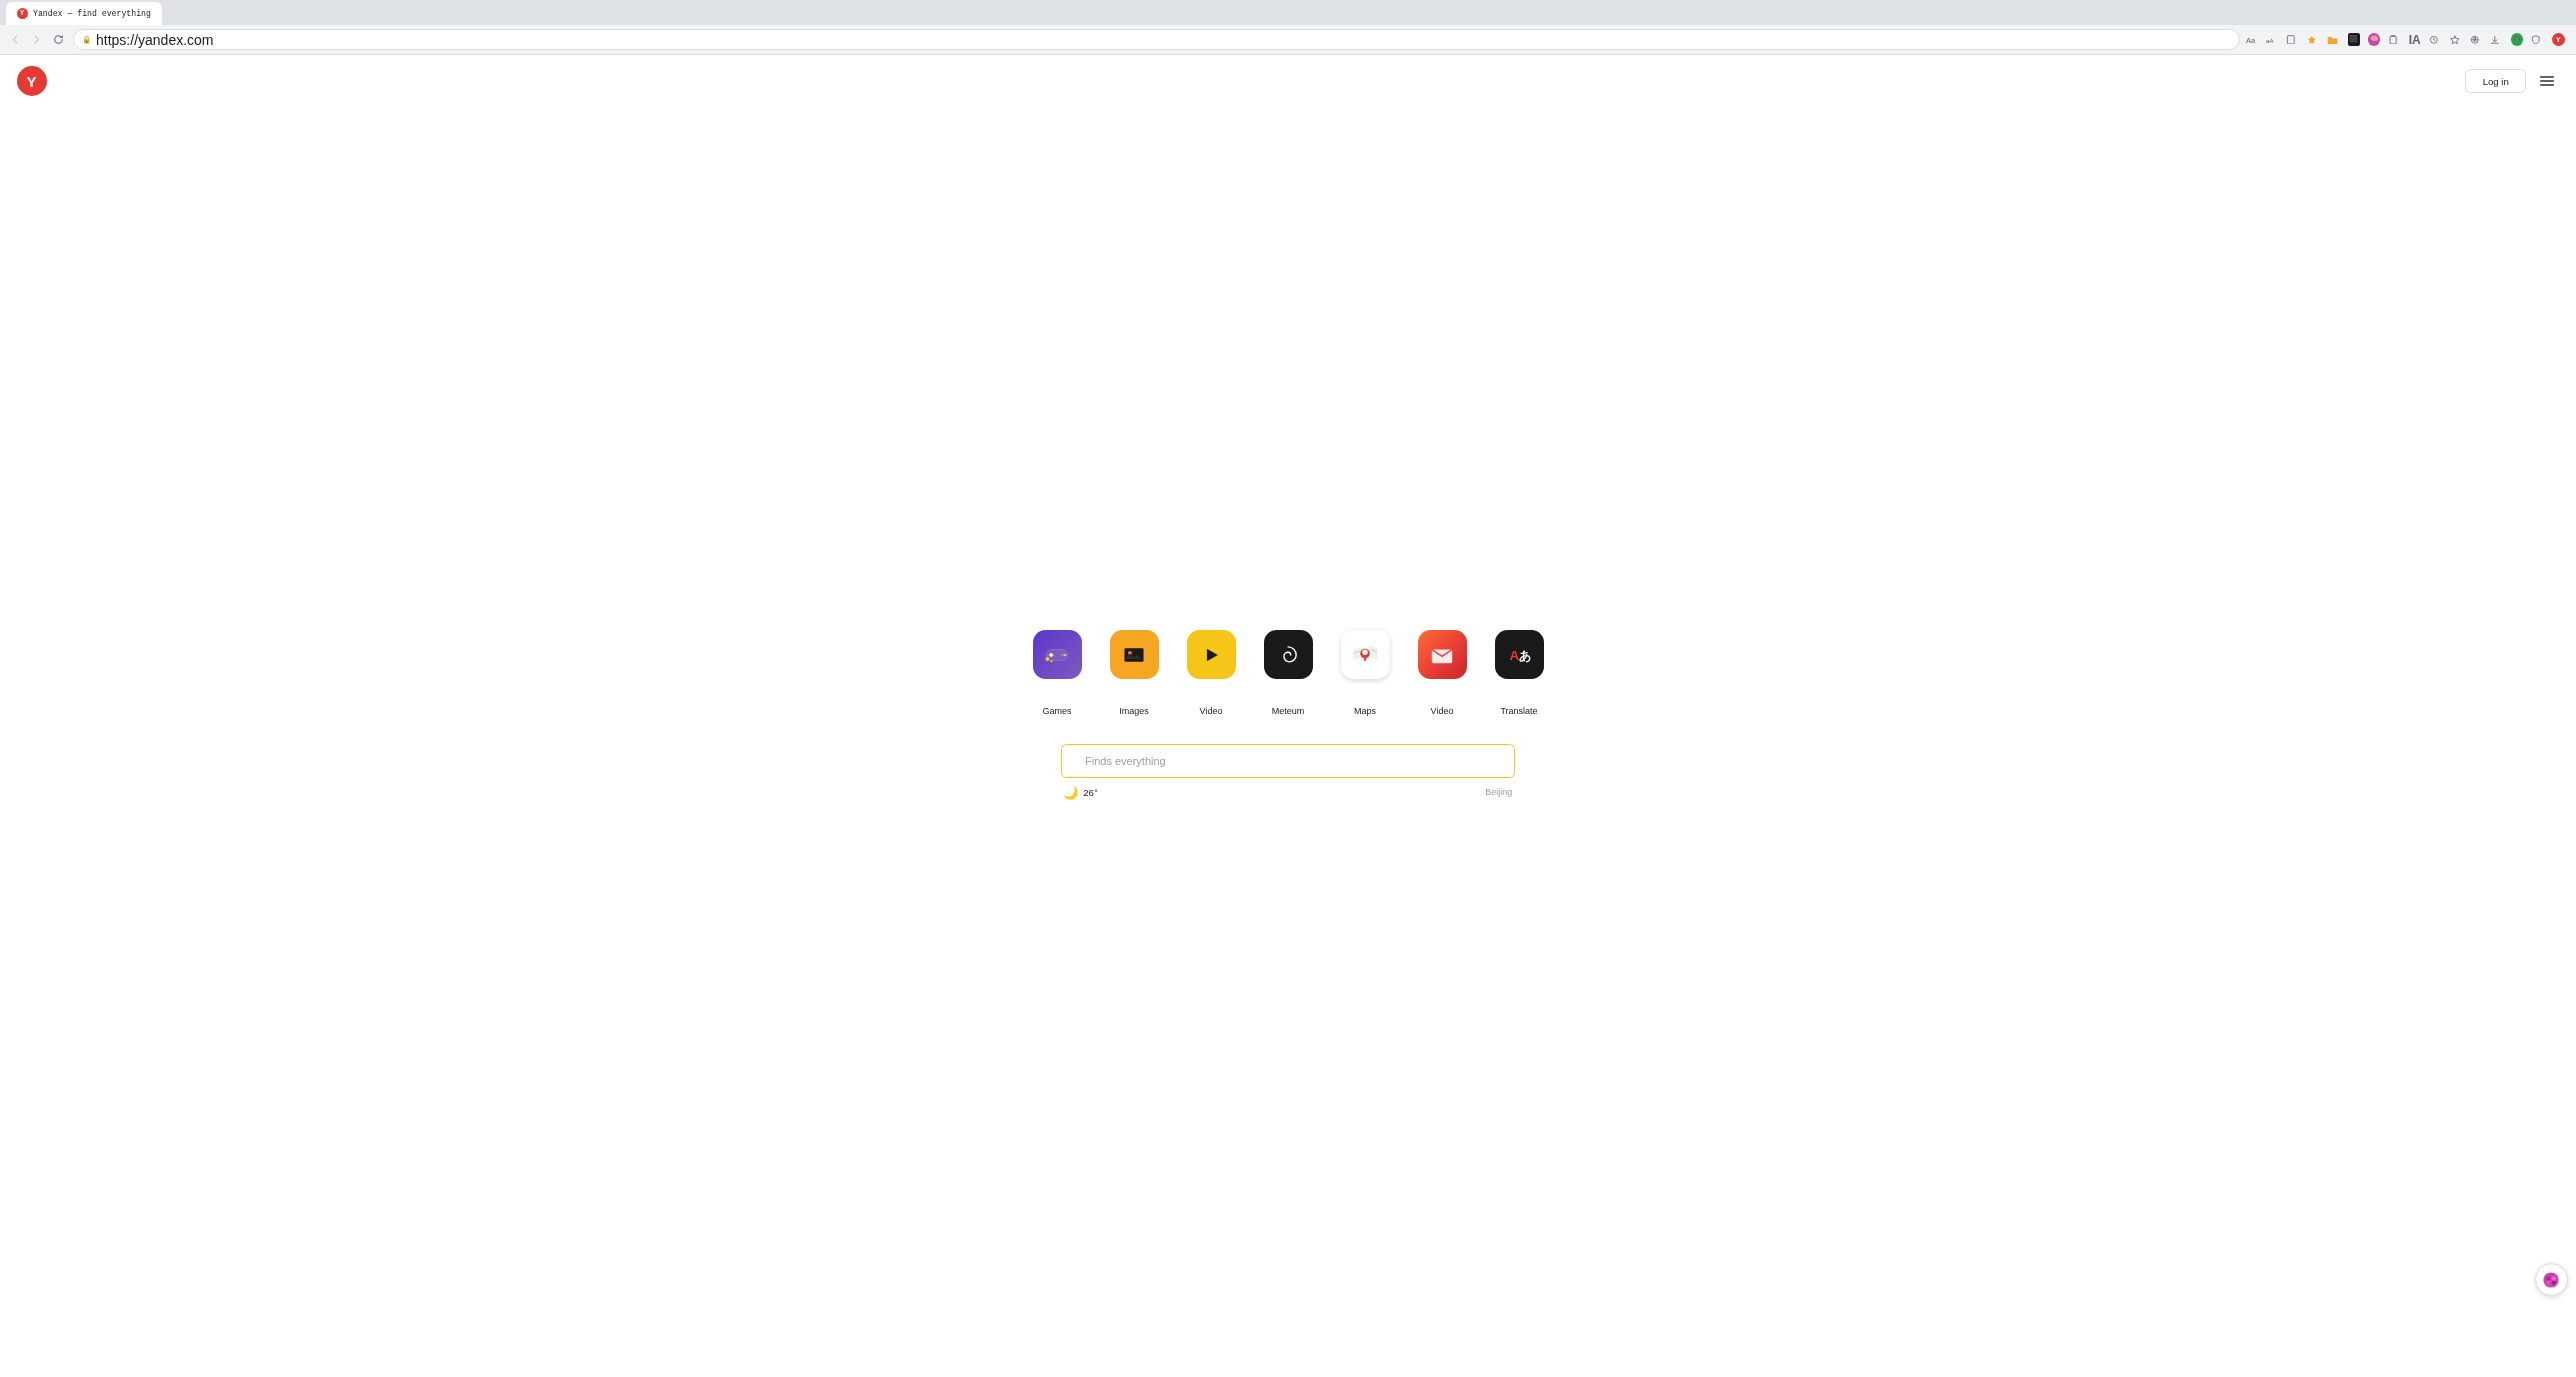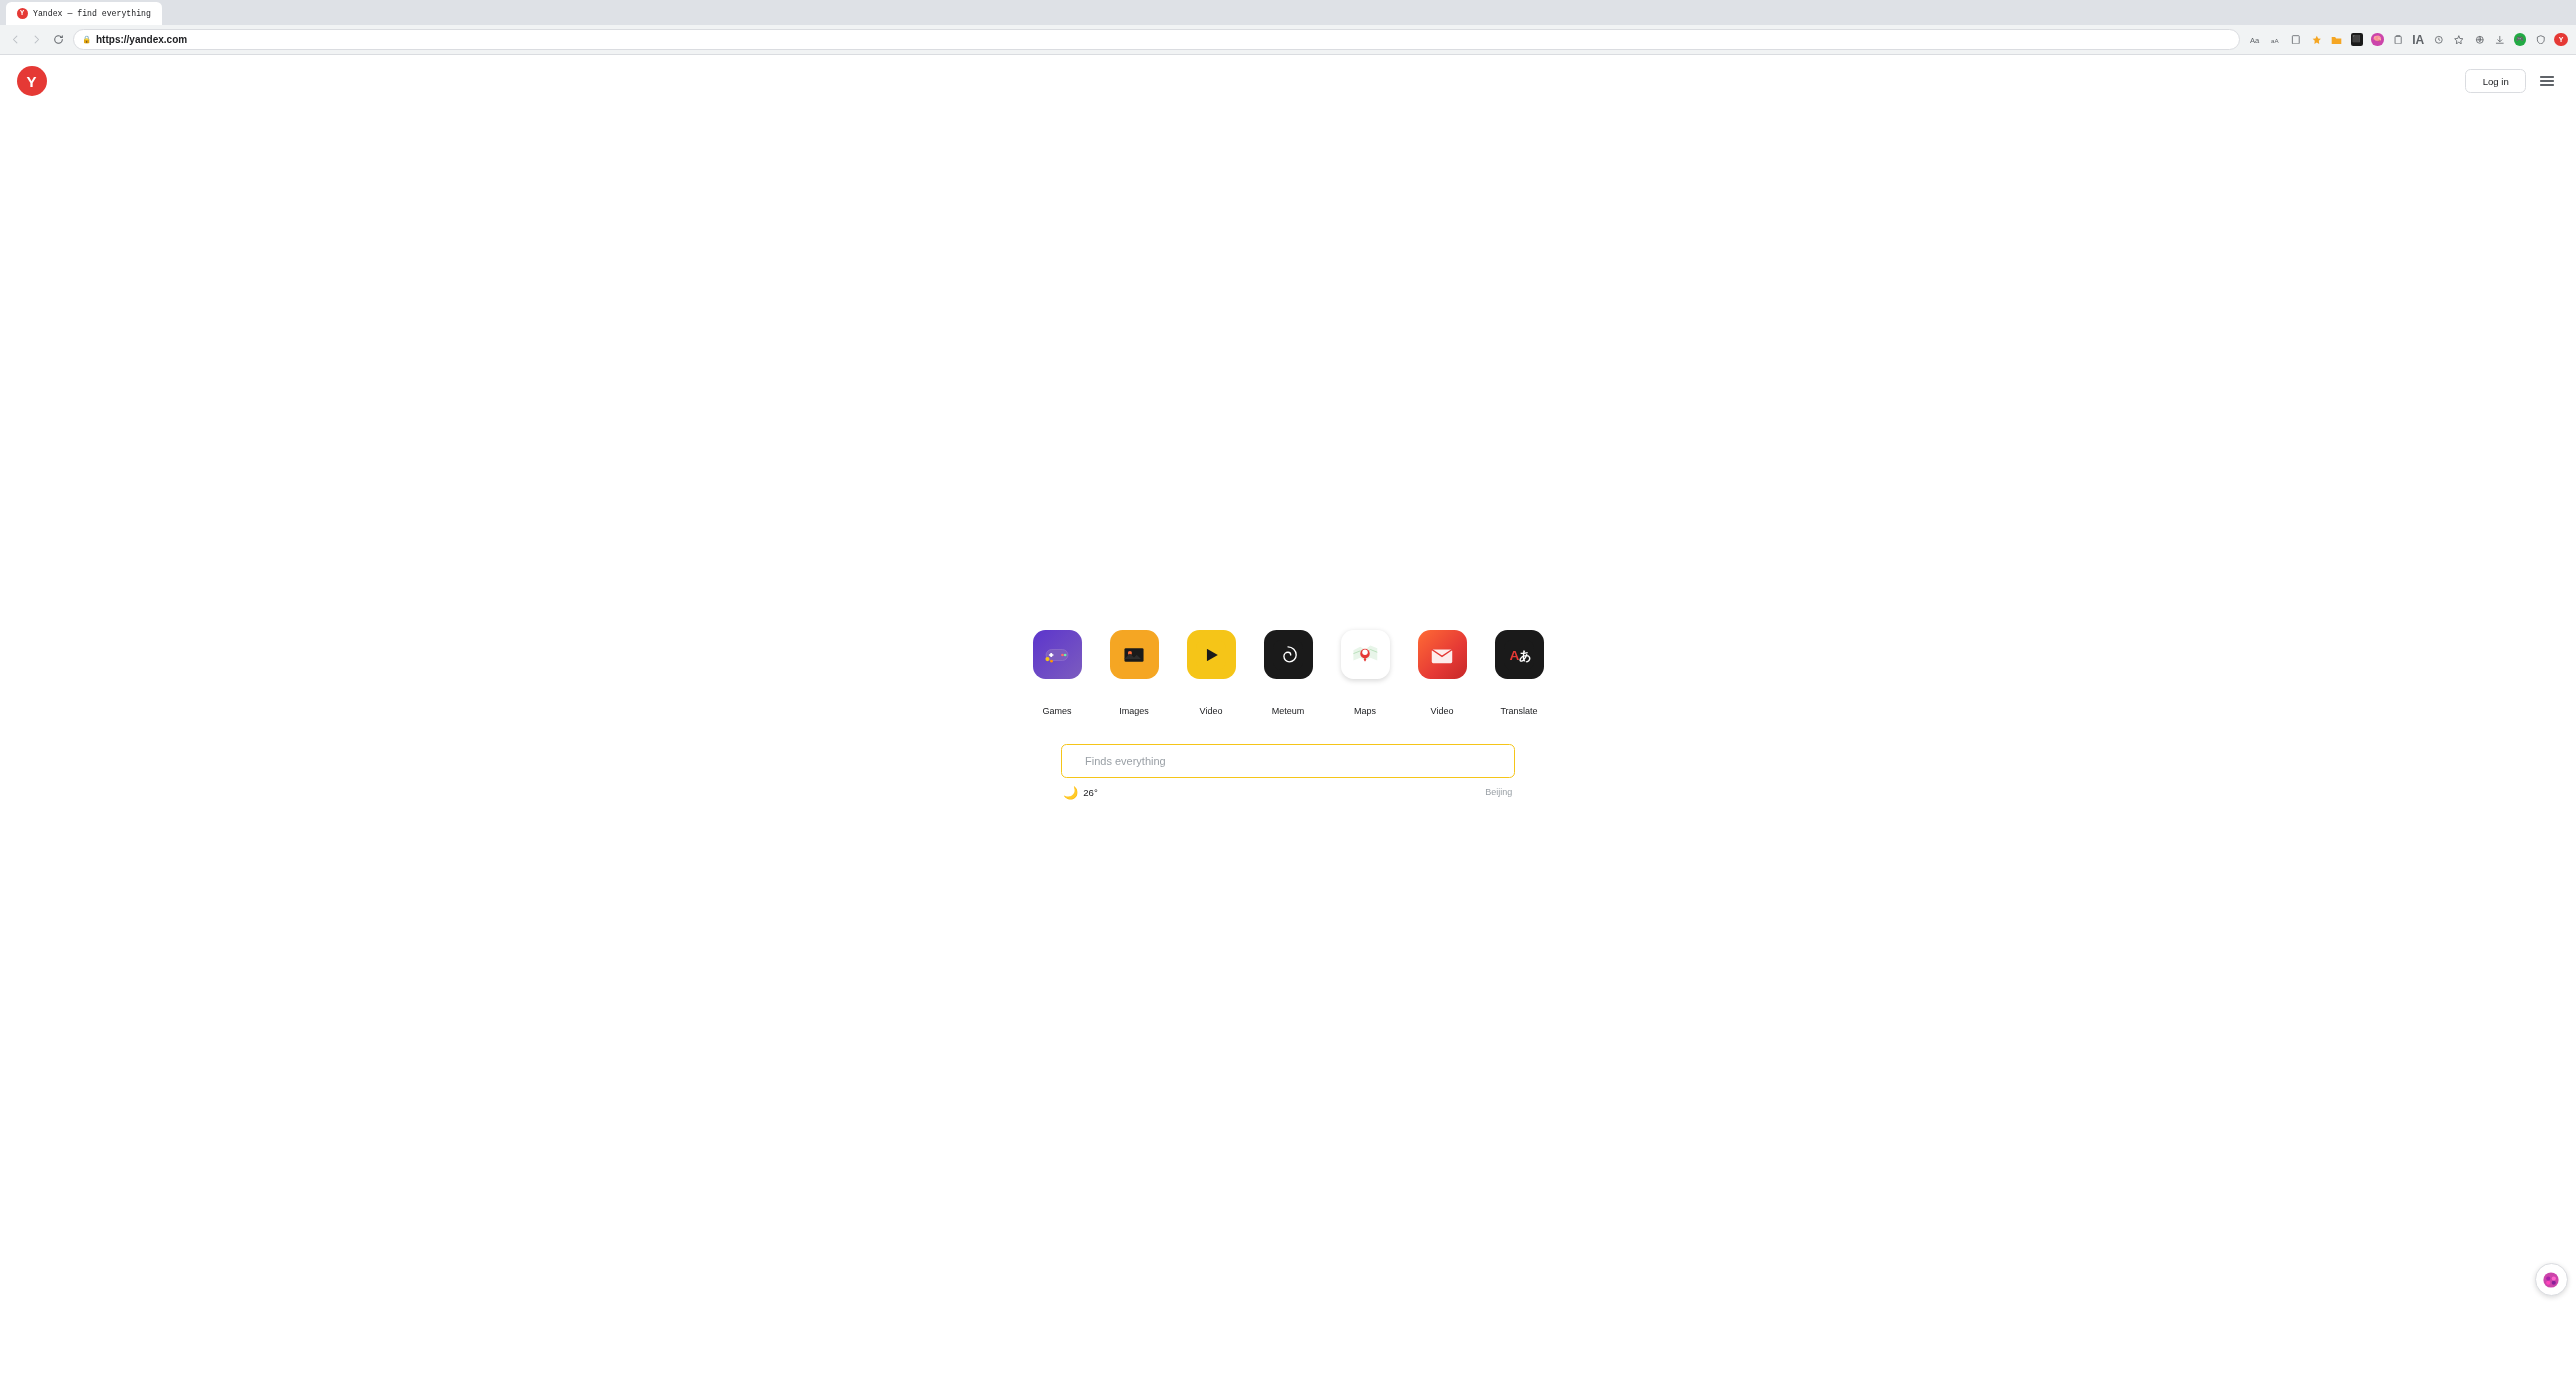--- a/index.html
+++ b/index.html
@@ -52,42 +52,40 @@
       border: 0.7px solid #dadce0;
       margin: 0 2.7px;
     }
 
     .lock-icon {
       color: #5f6368;
       font-size: 7.6px;
     }
 
     .address-text {
-      font-size: 10px;
+      font-size: 14px;
       color: #202124;
       flex: 1;
-      font-weight: bold;
     }
 
     .toolbar-extensions {
       display: flex;
       align-items: center;
       gap: 1.4px;
     }
 
     .ext-btn {
       width: 19px;
       height: 19px;
       border-radius: 50%;
       border: none;
       background: transparent;
       cursor: pointer;
       display: flex;
       align-items: center;
-      justify-content: center;
       color: #5f6368;
       font-size: 9px;
     }
 
     
     .tab-bar {
       display: flex;
       align-items: flex-end;
       height: 25px;
       padding: 0 5.5px;

